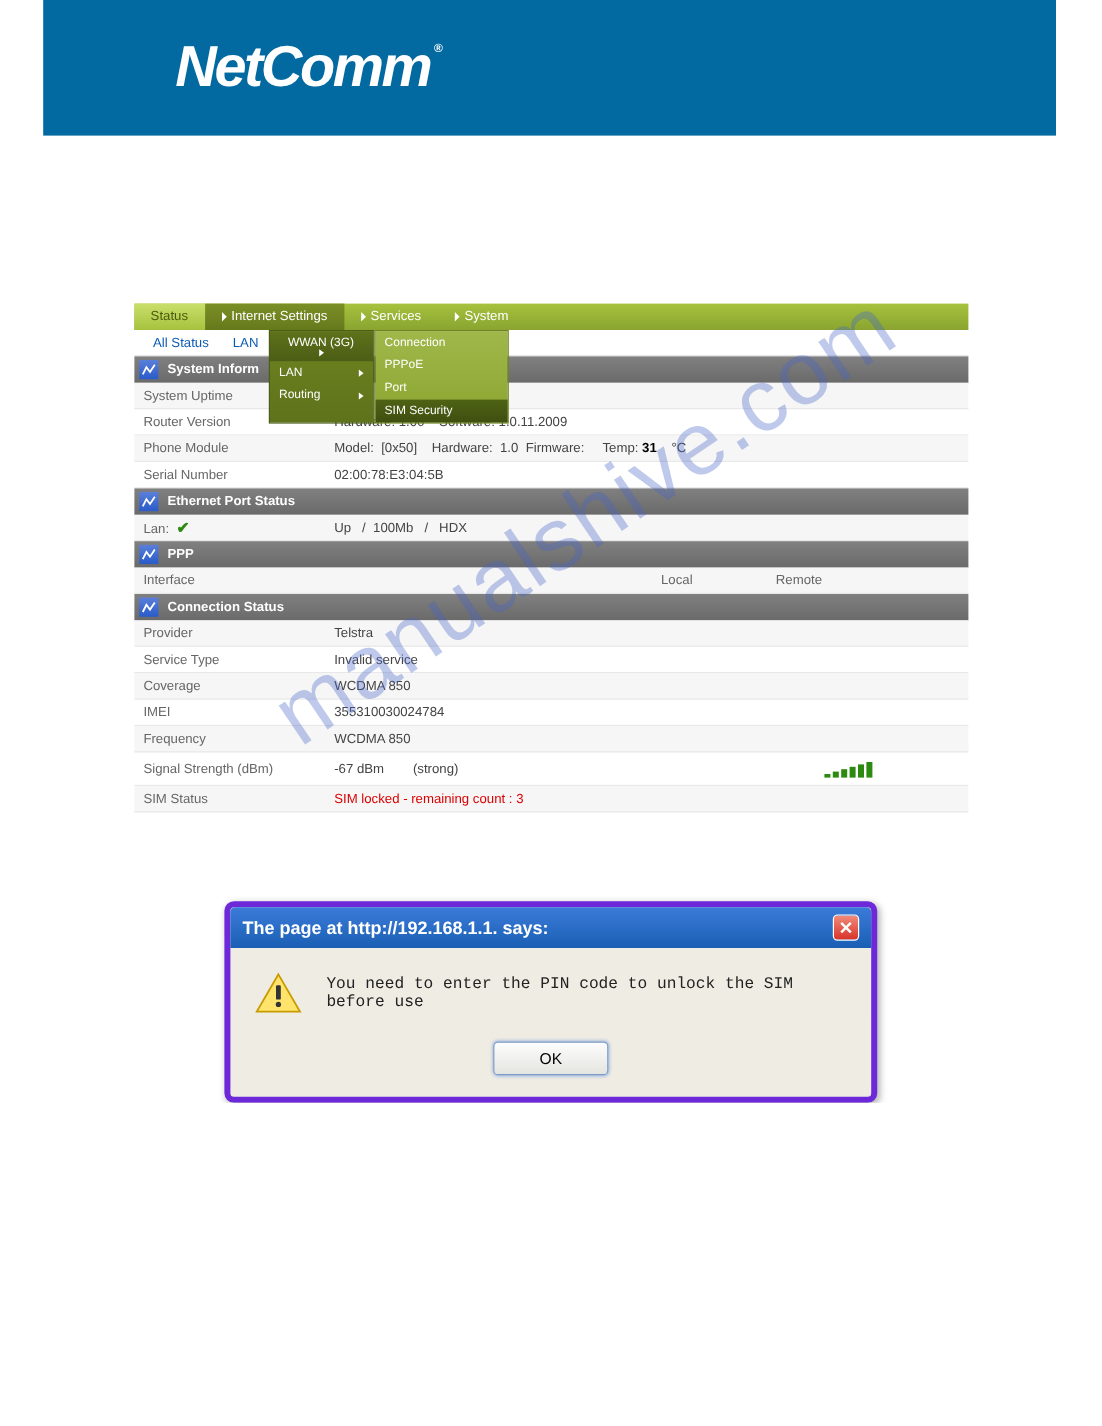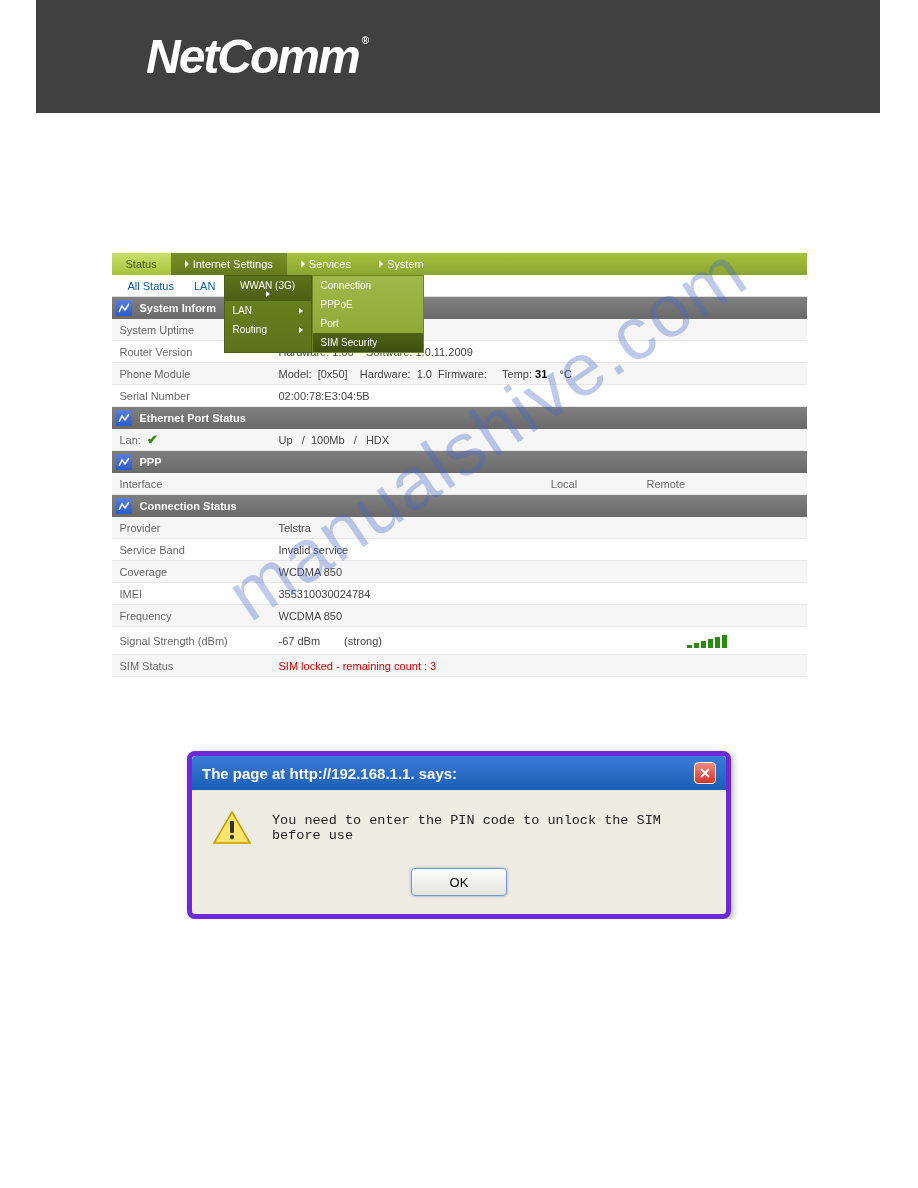--- a/index.html
+++ b/index.html
@@ -1,18 +1,18 @@
 <!DOCTYPE html>
 <html><head>
 <meta charset="utf-8">
 <style>
   * { box-sizing: border-box; margin: 0; padding: 0; }
   body { font-family: Arial, Helvetica, sans-serif; background: #fff; width: 918px; }
   .page { width: 918px; position: relative; }
-  .header-banner { background: #404040; width: 844px; height: 113px; margin: 0 0 0 36px; display: flex; align-items: center; padding-left: 110px; }
+  .header-banner { background: #0369a1; width: 844px; height: 113px; margin: 0 0 0 36px; display: flex; align-items: center; padding-left: 110px; }
   .logo { color: #fff; font-size: 48px; font-weight: bold; font-style: italic; letter-spacing: -2px; position: relative; }
   .logo::after { content: "®"; font-size: 10px; vertical-align: top; margin-left: 3px; font-style: normal; position: relative; top: 6px;}
   .router-ui { width: 695px; margin: 140px auto 0; font-size: 11px; color: #444; }
   .tabstrip { display: flex; height: 22px; background: linear-gradient(#a6c23d, #8aa430); }
   .tab { padding: 0 14px; line-height: 22px; color: #fff; font-size: 11px; cursor: pointer; display:flex; align-items:center; gap:4px;}
   .tab.first { background: linear-gradient(#c9df6b,#a6c23d); color:#4a5a0e;}
   .tab.active { background: linear-gradient(#7a8f25,#65791c); }
   .caret { width:0; height:0; border-left:4px solid #fff; border-top:4px solid transparent; border-bottom:4px solid transparent; display:inline-block;}
   .subtabs { display: flex; height: 22px; background: #fff; border-bottom: 1px solid #ddd; padding-left: 6px; align-items:center;}
   .subtab { padding: 0 10px; color: #0b5bb5; font-size: 11px; line-height: 22px; cursor: pointer; }
@@ -175,21 +175,21 @@
               <path d="M1 10 L4 4 L7 8 L11 2" stroke="#fff" stroke-width="1.5" fill="none"></path>
             </svg>
           </span>
         <span>Connection Status</span>
       </div>
       <div class="row alt">
           <div class="lbl">Provider</div>
           <div class="val">Telstra</div>
         </div>
       <div class="row">
-          <div class="lbl">Service Band</div>
+          <div class="lbl">Service Type</div>
           <div class="val">Invalid service</div>
         </div>
       <div class="row alt">
           <div class="lbl">Coverage</div>
           <div class="val">WCDMA 850</div>
         </div>
       <div class="row">
           <div class="lbl">IMEI</div>
           <div class="val">355310030024784</div>
         </div>

